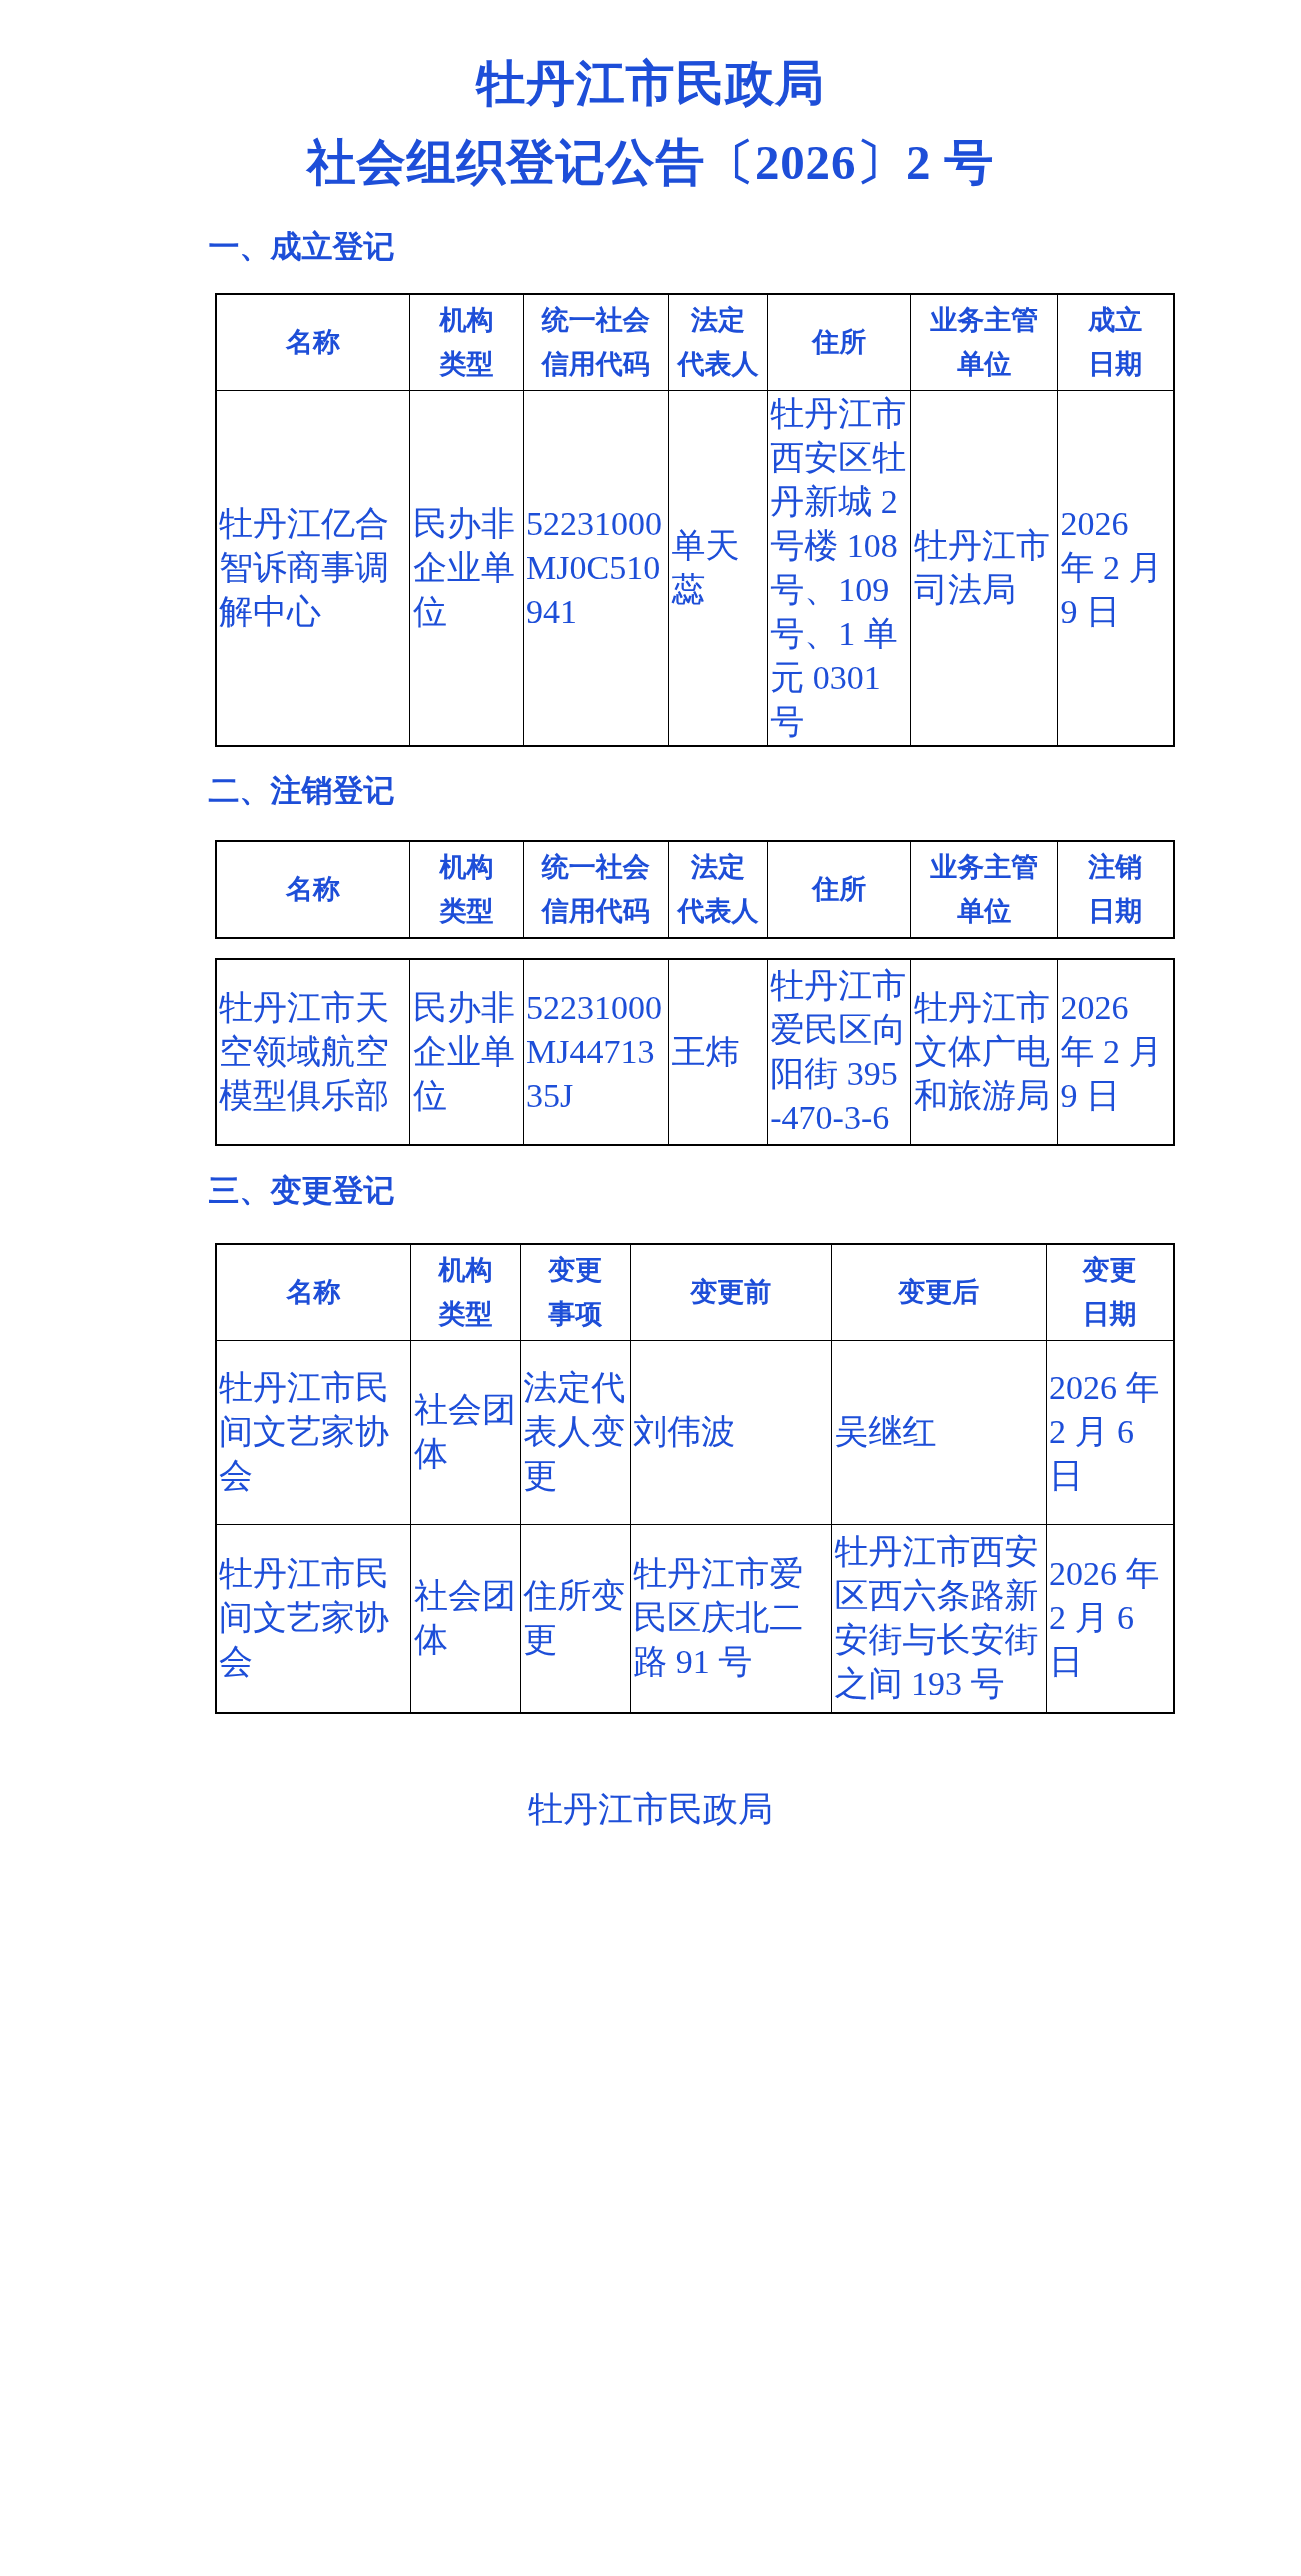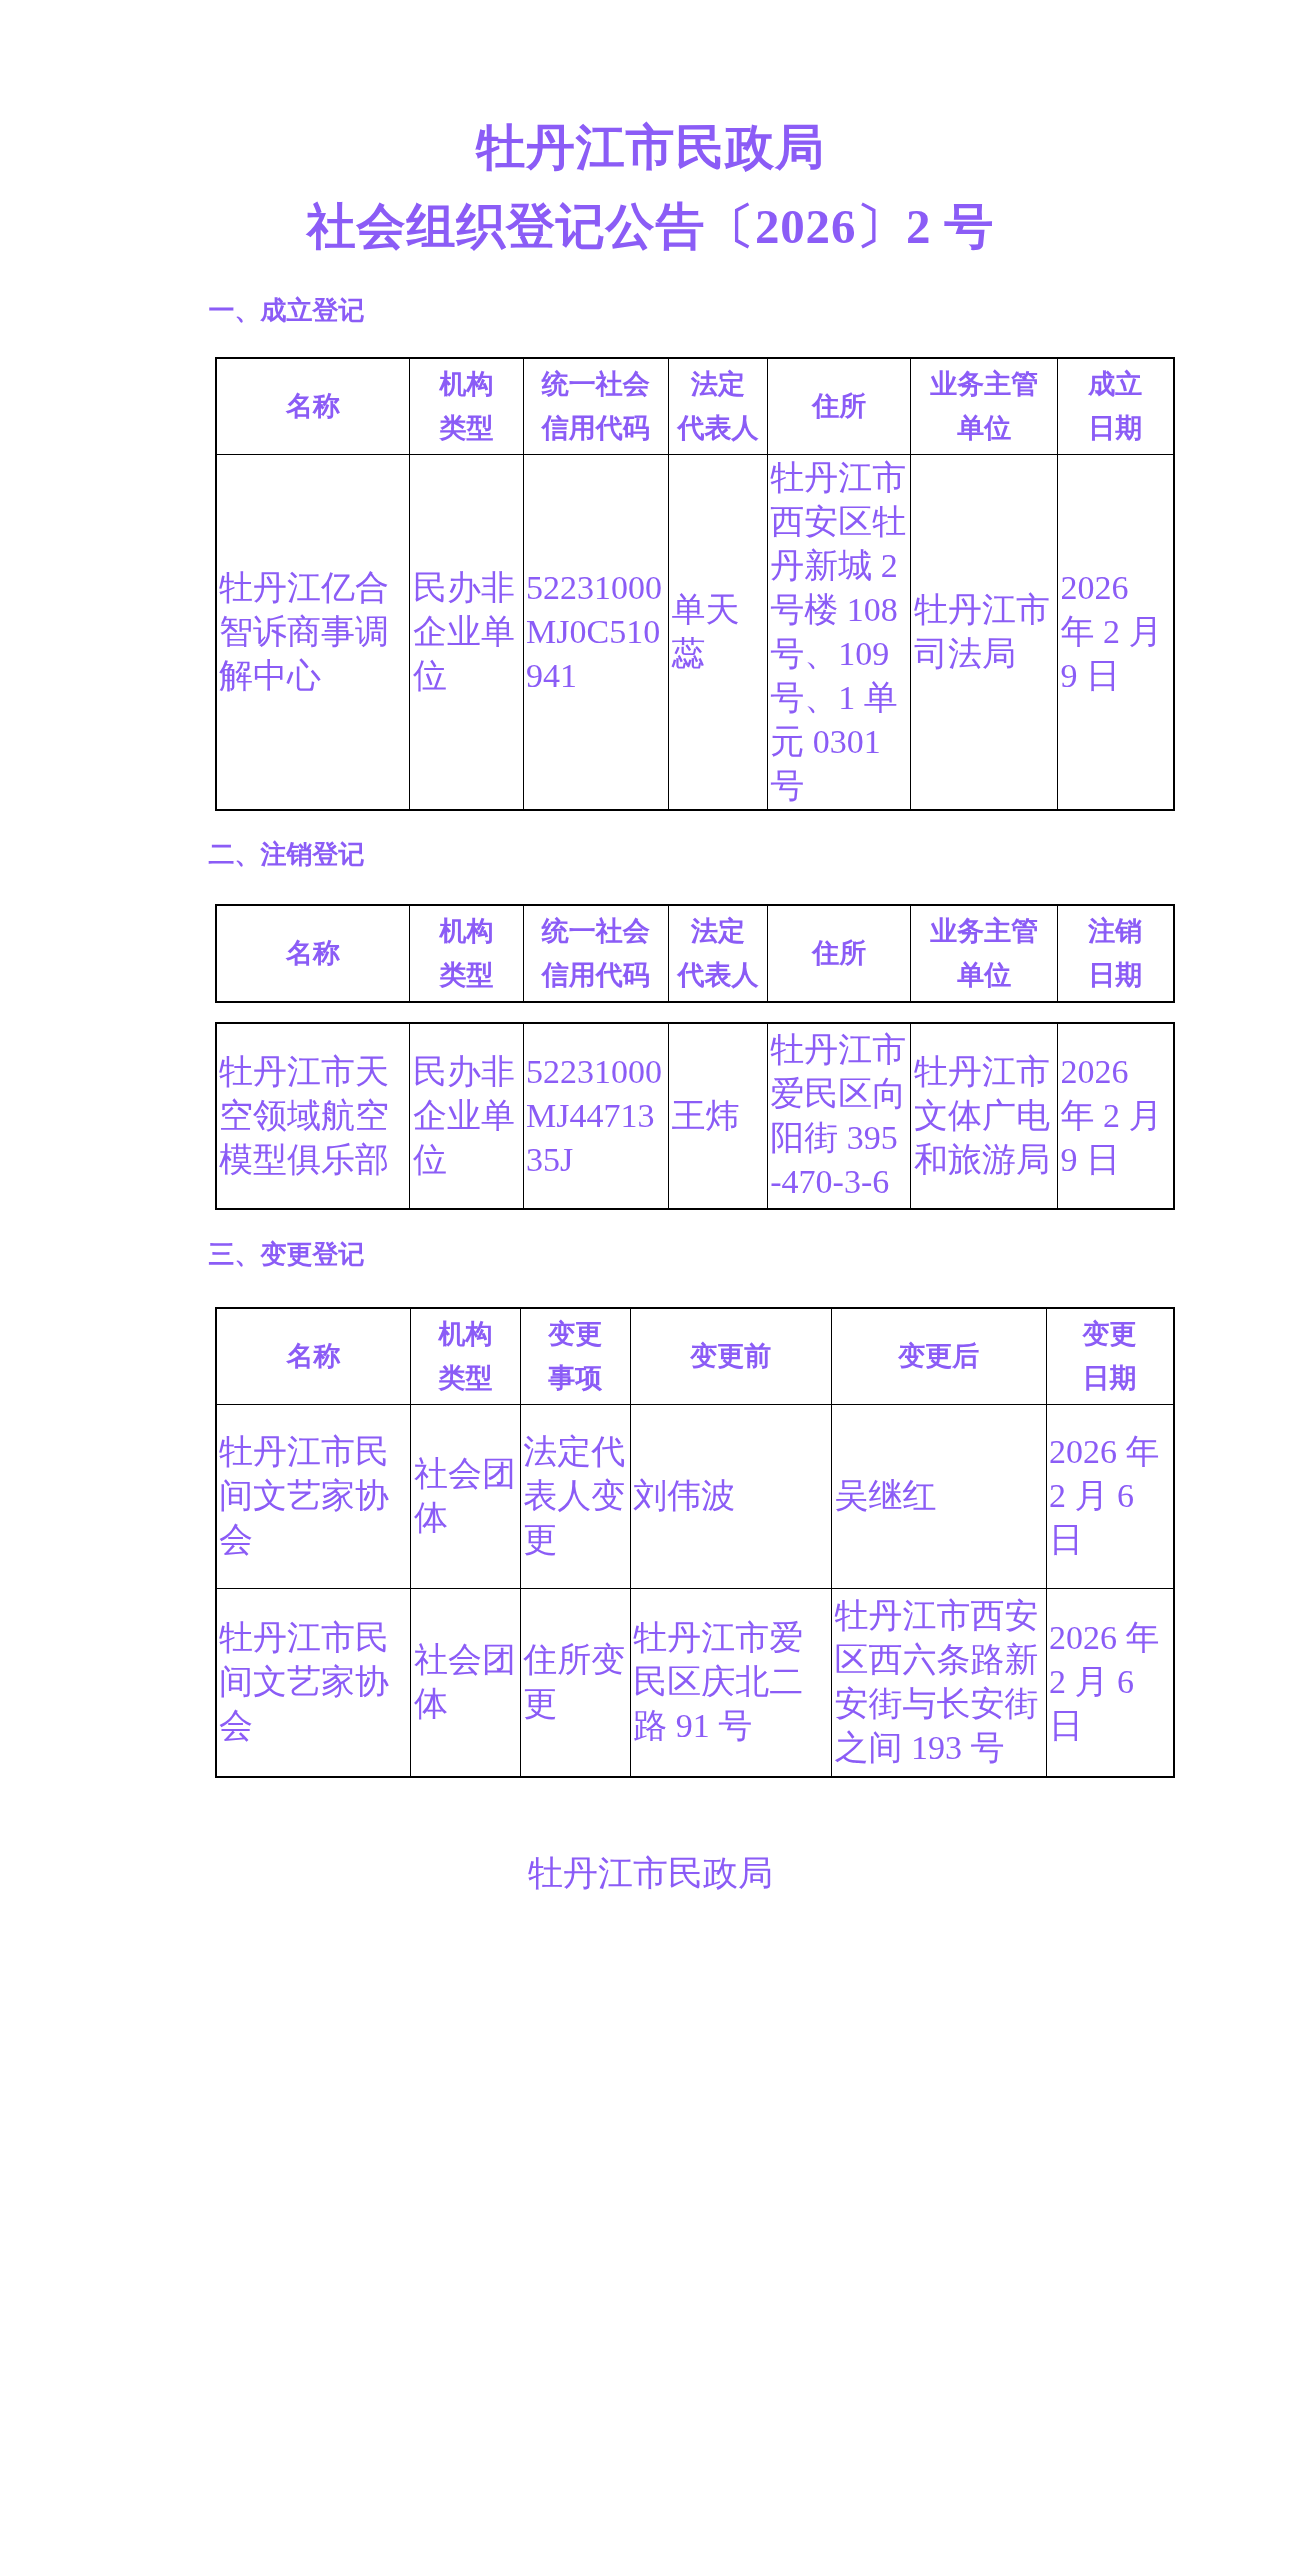--- a/index.html
+++ b/index.html
@@ -1,31 +1,31 @@
 <!DOCTYPE html>
 <html style="font-size:13px"><head>
 <meta charset="utf-8">
 <style>
   html,body { margin:0; padding:0; background:#ffffff; }
   .page {
     width:1301px; height:2576px; box-sizing:border-box;
-    padding-top:108px; background:#ffffff; color:#8b5cf6;
+    padding-top:44px; background:#ffffff; color:#1d4ed8;
     font-family:"Liberation Serif", serif; overflow:hidden;
   }
   .inner { width:960px; margin:0 auto; }
   .title-line {
     text-align:center; font-weight:bold; font-size:49px; line-height:79px;
     font-family:"Liberation Serif", serif; letter-spacing:0.8px;
   }
   .intro {
     margin:59px 11.5px 0 11.5px; font-size:35px; line-height:71px;
     text-align:justify; text-indent:71px; word-break:break-all;
   }
   .sec-heading {
-    margin:19.7px 0 0 38px; font-size:26px; line-height:49px; font-weight:bold;
+    margin:19.7px 0 0 38px; font-size:31px; line-height:49px; font-weight:bold;
     font-family:"Liberation Sans", sans-serif;
   }
   table { border-collapse:collapse; width:100%; table-layout:fixed; border:2.5px solid #000;margin-left:44px; }
   th, td { border:1.6px solid #000; vertical-align:middle; }
   th {
     font-family:"Liberation Sans", sans-serif; font-weight:bold; font-size:27px;
     line-height:44px; text-align:center; white-space:pre-line; padding:3.3px 1.6px;
   }
   td {
     font-size:34px; line-height:44px; text-align:left; padding:0.8px 2.5px;

